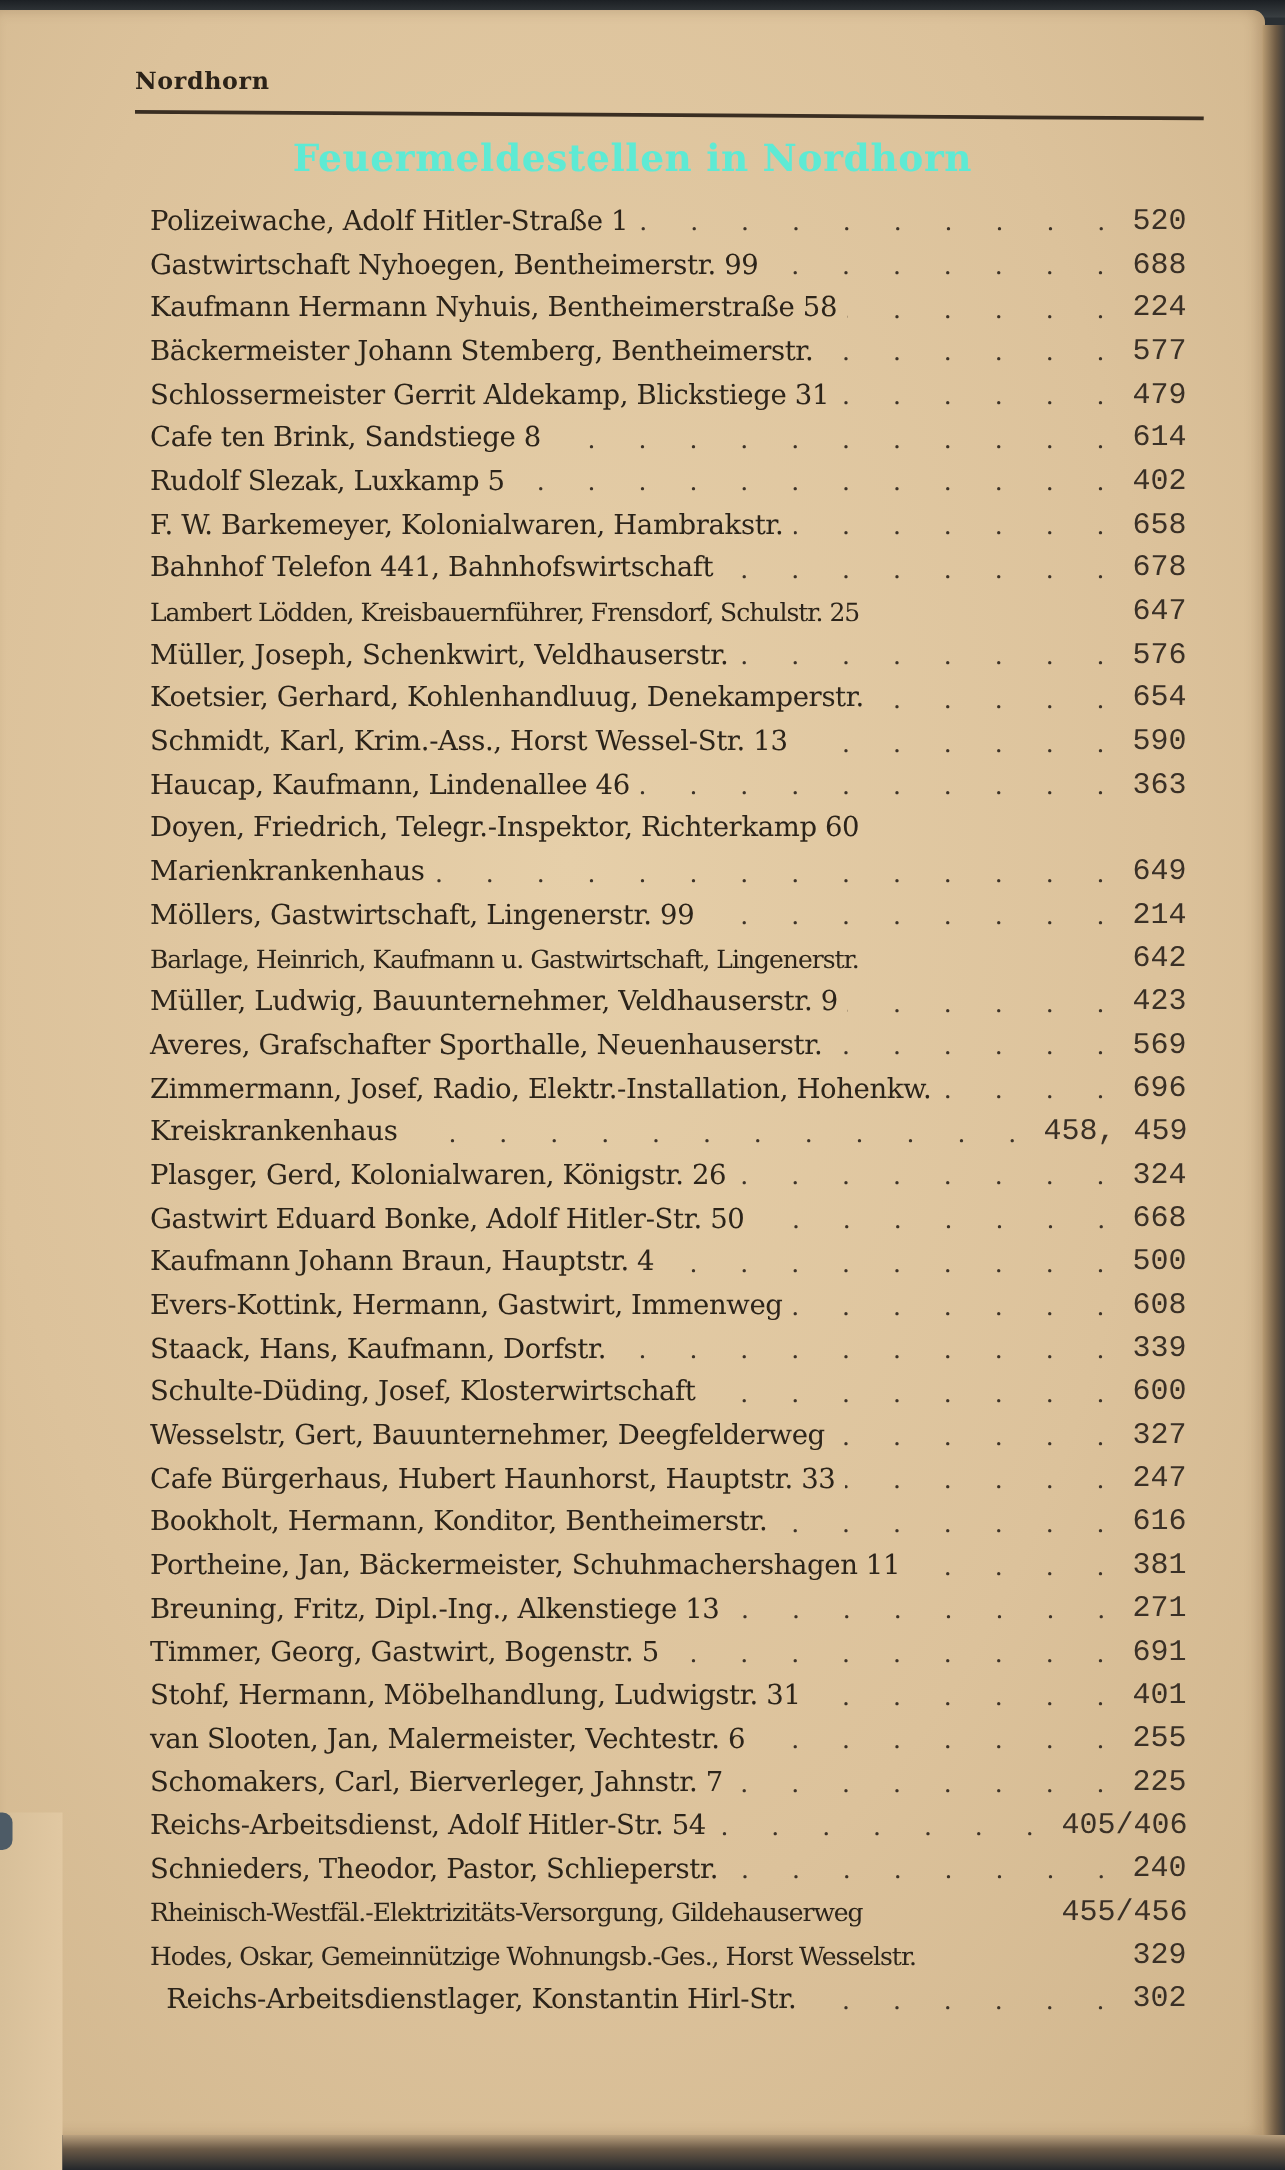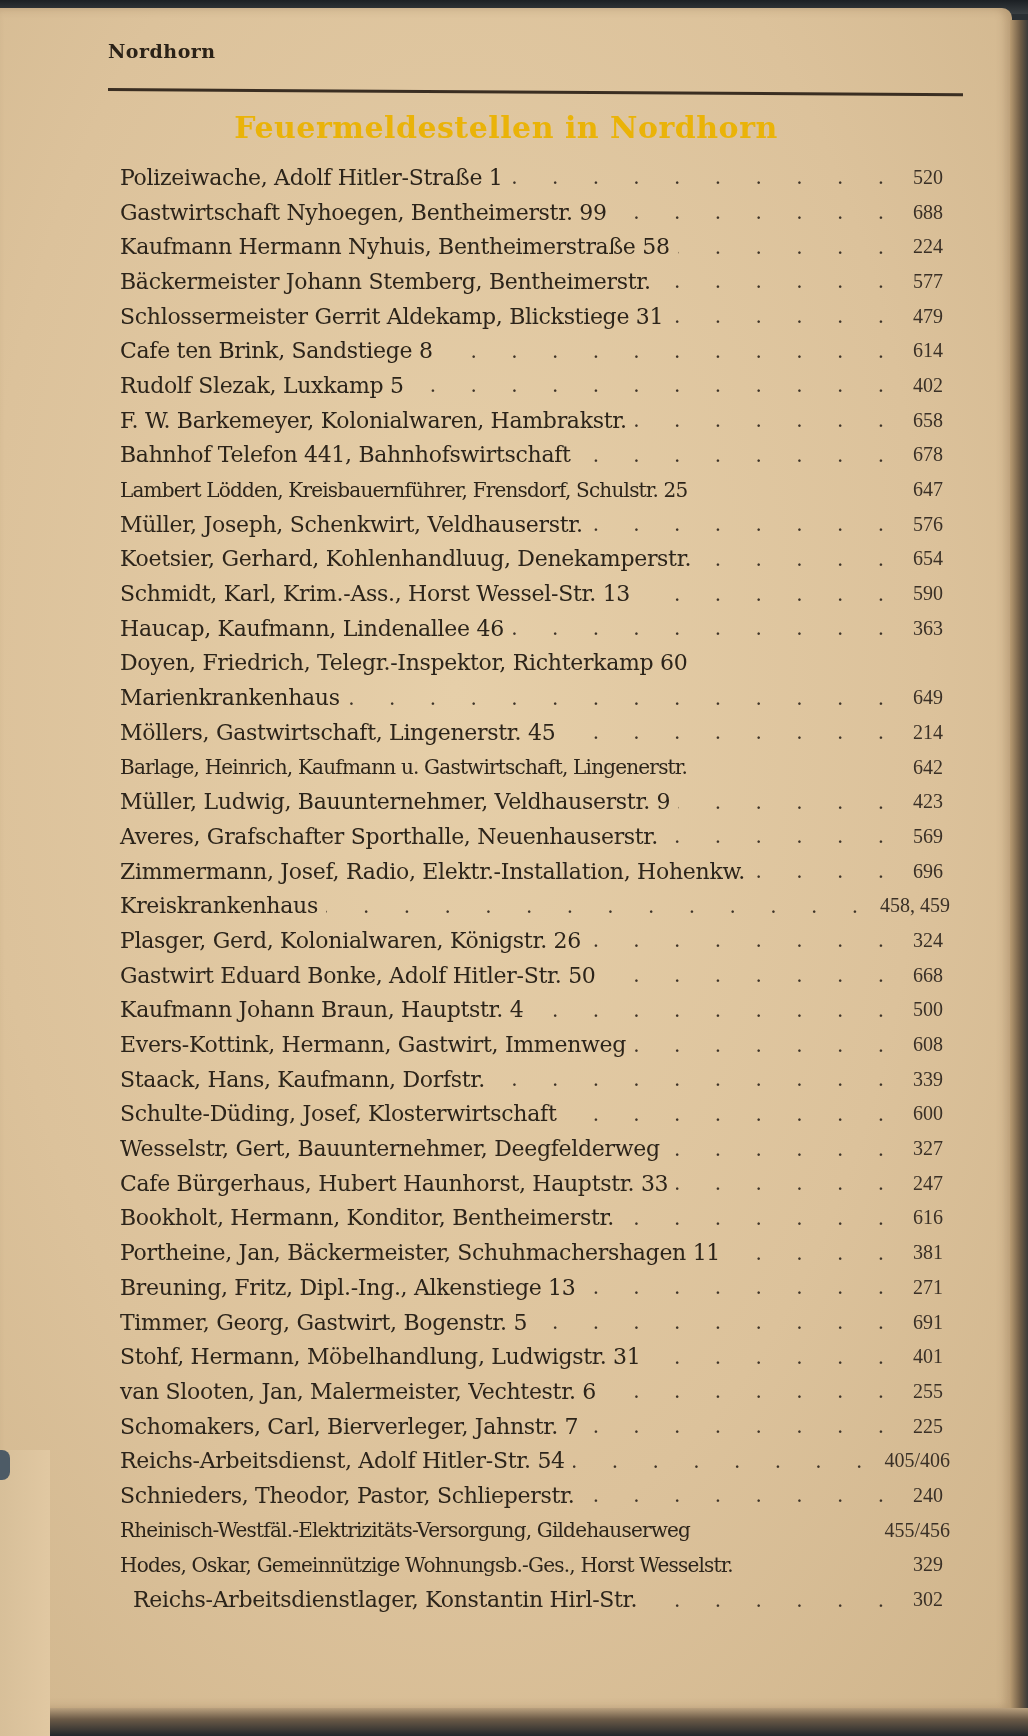--- a/index.html
+++ b/index.html
@@ -28,51 +28,51 @@
   }
   .left-margin-edge {
     position: absolute; left: 0; top: 1450px; width: 50px; height: 286px;
     background: linear-gradient(90deg, #d7bf99, #e1c8a2);
   }
   .left-mark {
     position: absolute; left: 0; top: 1450px; width: 10px; height: 30px;
     background: #4d5b66; border-radius: 0 8px 8px 0;
   }
   .running-head {
-    position: absolute; left: 108px; top: 40px;
+    position: absolute; left: 108px; top: 54px;
     font-family: "DejaVu Serif", serif; font-weight: bold; font-size: 19px;
     color: #2b2218; letter-spacing: 0.5px;
   }
   .head-rule {
     position: absolute; left: 108px; top: 88px; width: 855px; height: 3px;
     background: #3a2e22;
     transform: rotate(0.35deg); transform-origin: left center;
   }
   .title {
     position: absolute; left: 0; width: 1012px; top: 110px; text-align: center;
     font-family: "DejaVu Serif", serif; font-weight: bold; font-size: 30px;
-    color: #eab308; letter-spacing: 0.5px;
+    color: #5eead4; letter-spacing: 0.5px;
   }
   .list {
     position: absolute; left: 120px; top: 160px; width: 830px;
   }
   .row {
     position: relative; height: 34.7px; display: flex; align-items: center;
     font-family: "DejaVu Serif", serif; font-size: 22px; color: #2c241a;
     white-space: nowrap;
   }
   .row .label { flex: 0 0 auto; letter-spacing: -0.3px; }
   .row .leader {
     flex: 1 1 auto; overflow: hidden; margin: 0 8px;
     color: #3d3328; letter-spacing: 14px; font-size: 20px;
     text-align: right; direction: rtl;
   }
   .row .num {
-    flex: 0 0 auto; font-family: Liberation Serif, serif; font-size: 20px;
-    color: #3a3026; min-width: 44px; text-align: center;
+    flex: 0 0 auto; font-family: Liberation Mono, monospace; font-size: 24px;
+    color: #3a3026; min-width: 44px; text-align: left;
   }
   .row.bold .label { font-weight: normal; margin-left: 13px; }
   .row.tight .label { letter-spacing: -0.8px; font-size: 20px; }
 </style>
 </head>
 <body>
 
 <div class="spine-top"></div>
 <div class="page"></div>
 <div class="page-edge-right"></div>
@@ -159,21 +159,21 @@
       <span class="label">Doyen, Friedrich, Telegr.-Inspektor, Richterkamp 60</span>
       <span class="leader"></span>
       <span class="num"></span>
     </div>
     <div class="row">
       <span class="label">Marienkrankenhaus</span>
       <span class="leader">. . . . . . . . . . . . . . . . . . . . . . . . . . . . .</span>
       <span class="num">649</span>
     </div>
     <div class="row">
-      <span class="label">Möllers, Gastwirtschaft, Lingenerstr. 45</span>
+      <span class="label">Möllers, Gastwirtschaft, Lingenerstr. 99</span>
       <span class="leader">. . . . . . . . . . . . . . . . . . . . . . . . . . . . .</span>
       <span class="num">214</span>
     </div>
     <div class="row tight">
       <span class="label">Barlage, Heinrich, Kaufmann u. Gastwirtschaft, Lingenerstr.</span>
       <span class="leader"></span>
       <span class="num">642</span>
     </div>
     <div class="row">
       <span class="label">Müller, Ludwig, Bauunternehmer, Veldhauserstr. 9</span>

